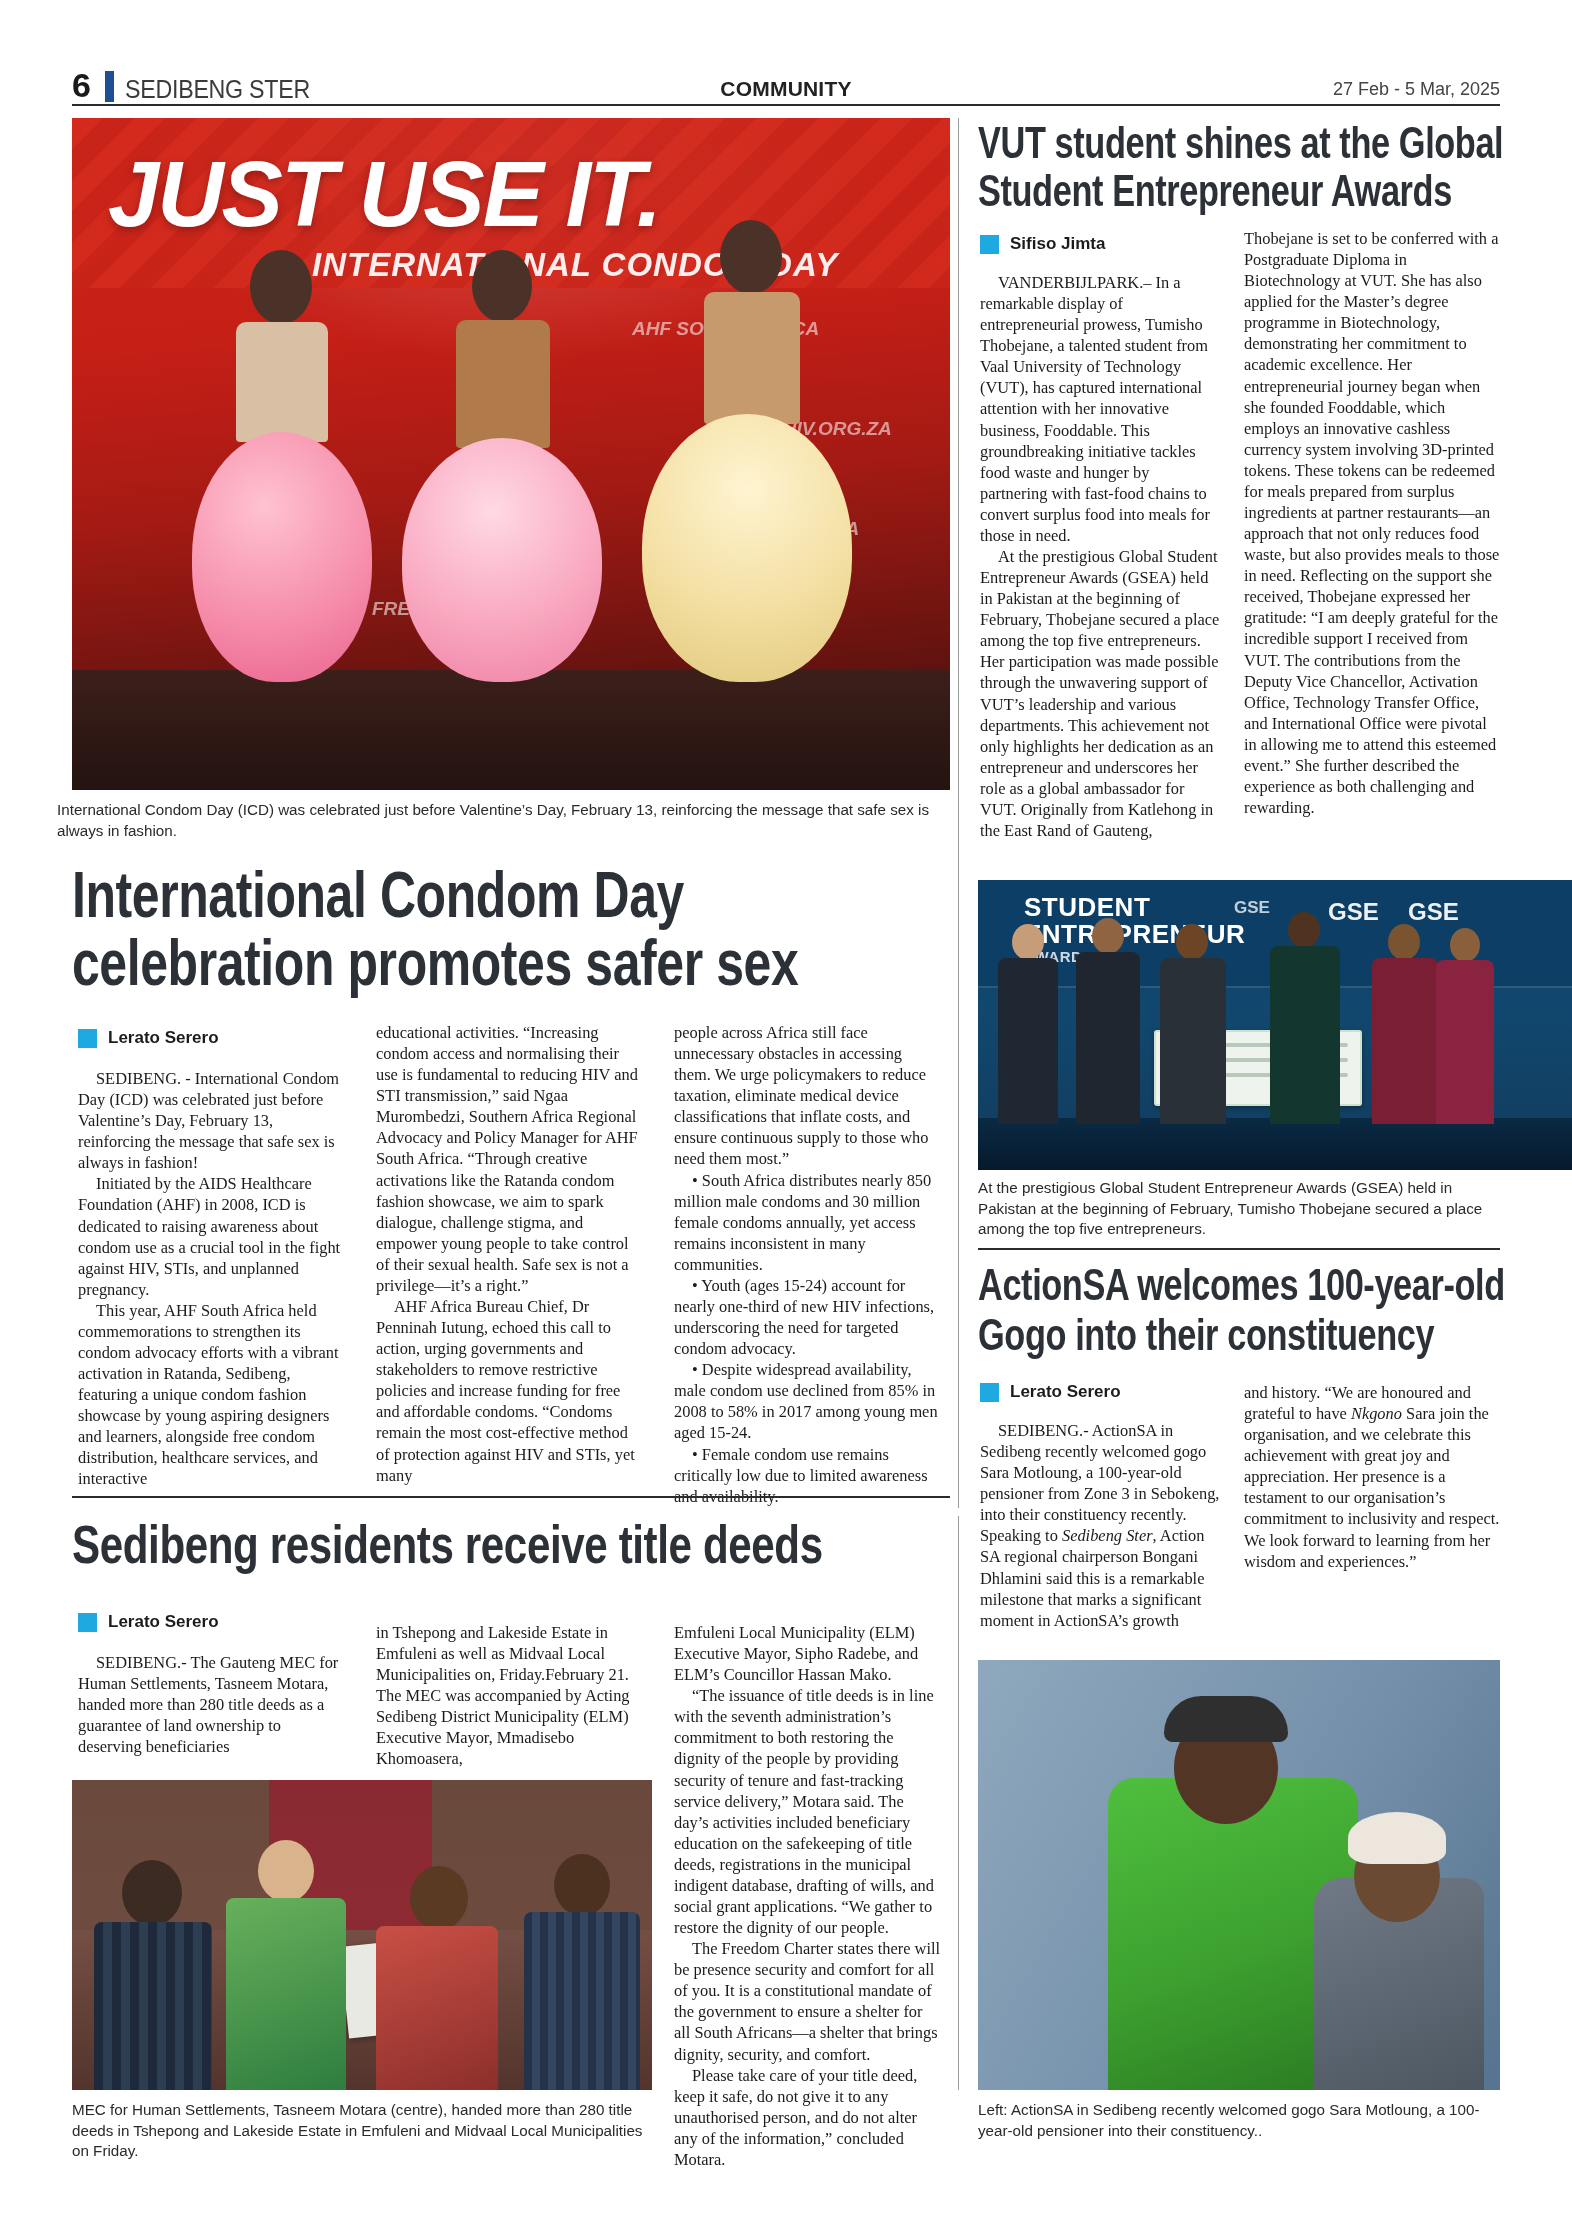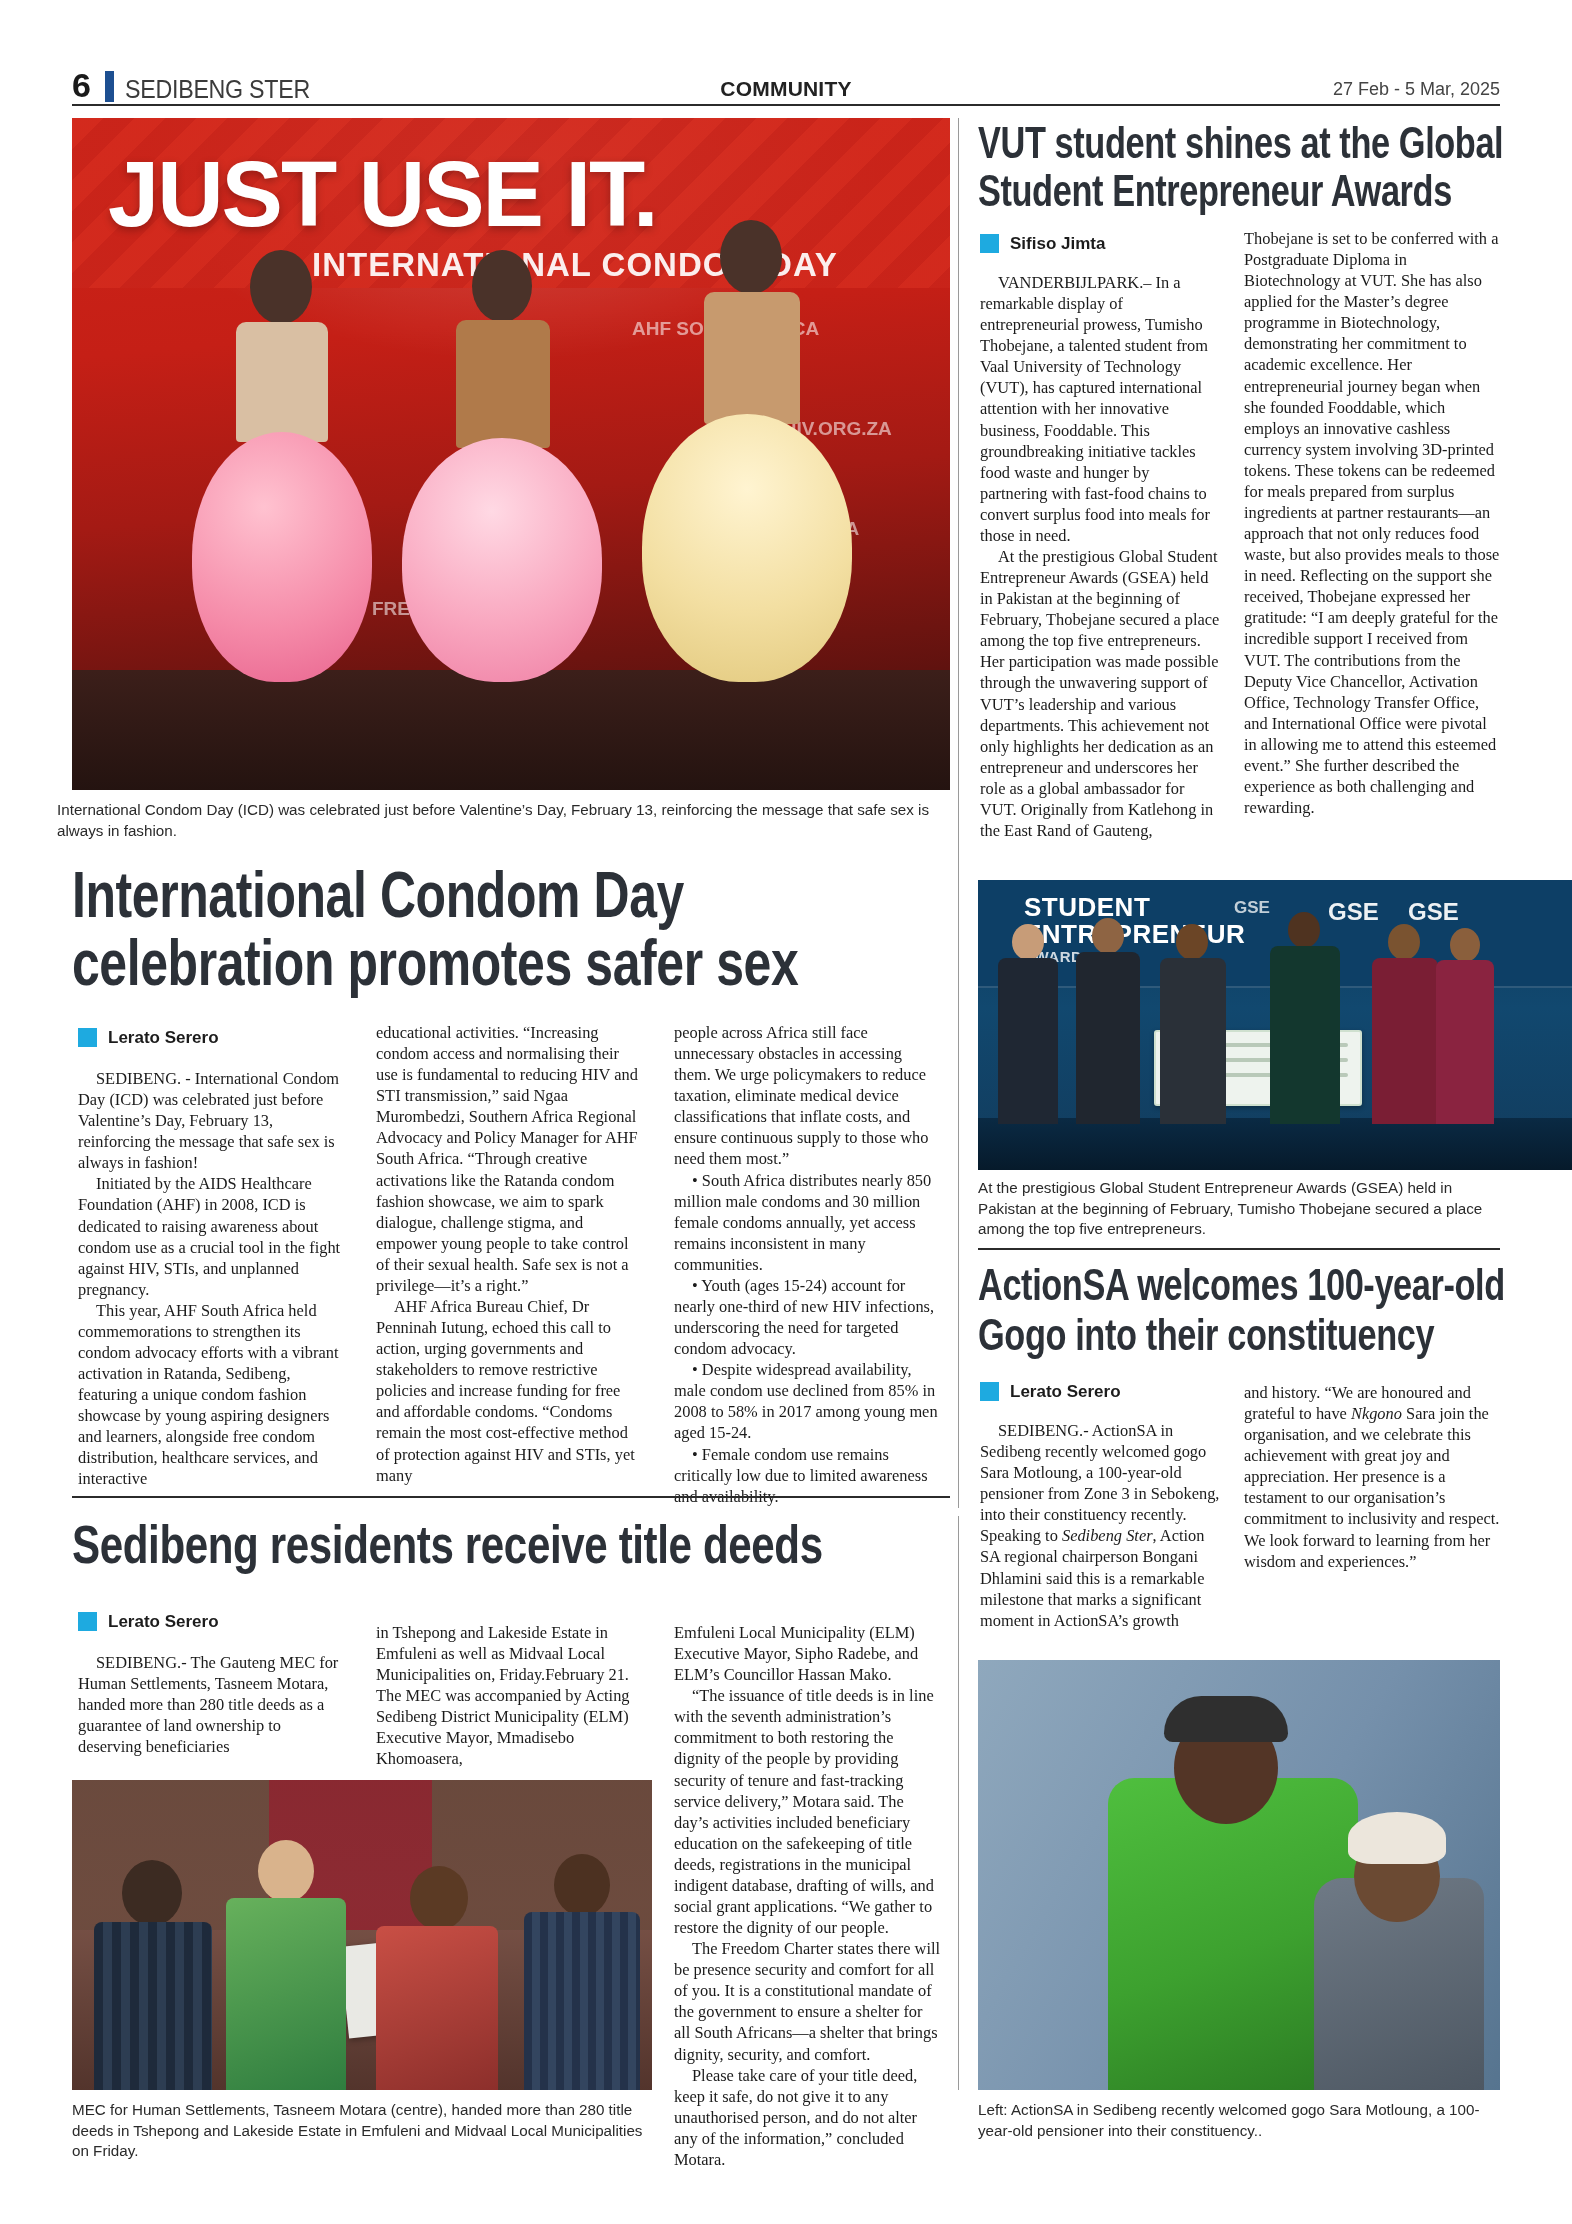--- a/index.html
+++ b/index.html
@@ -47,21 +47,21 @@
   
   .hairline { background: #2b2b2b; height: 2px; position: absolute; }
 
   .headline {
     font-family: "Liberation Sans Narrow", "Liberation Sans", sans-serif;
     font-weight: bold; color: #2c3138;
     letter-spacing: -0.5px;
     transform: scaleX(0.78); transform-origin: left top;
     width: 128%;
   }
-  .byline { display: flex; align-items: flex-start; gap: 11px; }
+  .byline { display: flex; align-items: flex-end; gap: 11px; }
   .byline-sq { width: 19px; height: 19px; background: #1eaae0; flex: none; }
   .byline-name {
     font-family: "Liberation Sans", sans-serif;
     font-weight: bold; font-size: 17px; color: #1c1c1c;
   }
   .body-col {
     font-family: "Liberation Serif", serif;
     font-size: 16.4px; line-height: 1.285; color: #1b1b1b;
     text-align: left;
   }
@@ -72,20 +72,21 @@
     font-size: 15.2px; line-height: 1.36; color: #2a2a2a;
   }
 
   
   .photo { position: absolute; overflow: hidden; }
   #photo-icd {
     left: 72px; top: 118px; width: 878px; height: 672px;
     background:
       radial-gradient(ellipse 60% 40% at 50% 8%, rgba(255,255,255,.22), transparent 70%),
       linear-gradient(175deg,#cf2418 0%,#c51f16 32%,#a41a14 55%,#6d1410 78%,#3a0d0c 100%);
+    font-style: italic;
   }
   #photo-icd .hdrband {
     position:absolute; left:0; top:0; width:100%; height:170px;
     background: repeating-linear-gradient(135deg,#d42b1e 0 22px,#c9241a 22px 44px);
     opacity:.85;
   }
   #photo-icd .justuse {
     position:absolute; left:36px; top:24px;
     font-family:"Liberation Sans", sans-serif; font-weight:bold;
     font-size:92px; color:#fff; letter-spacing:-2px;

